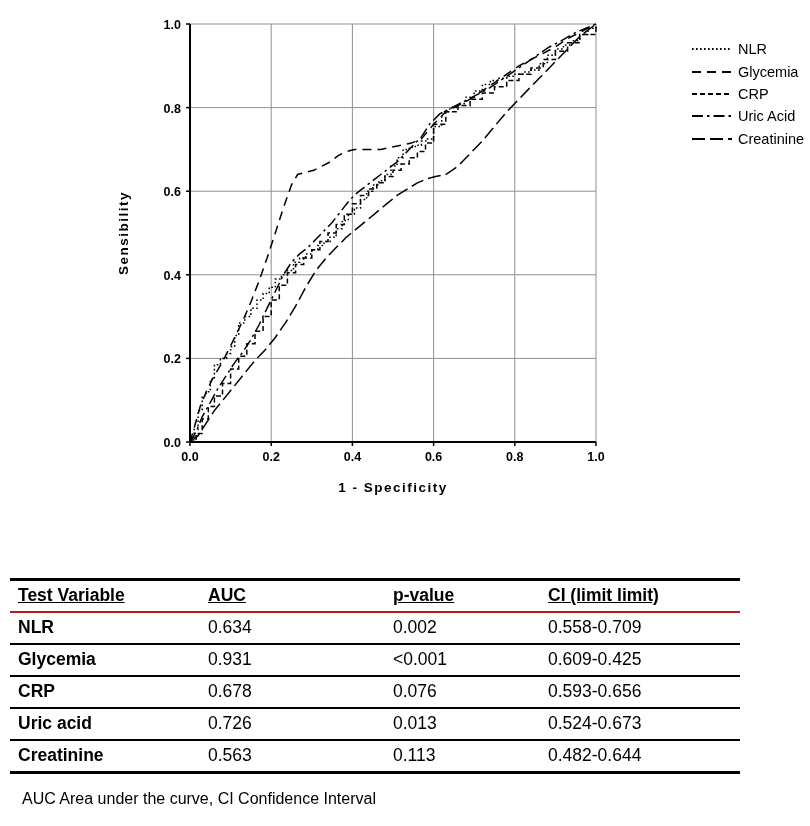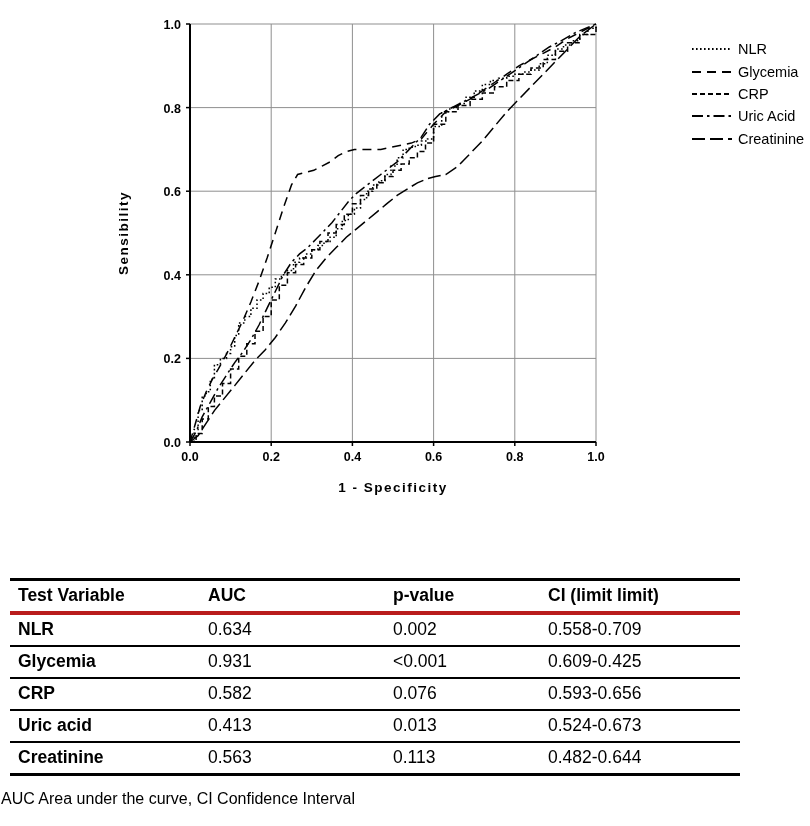--- a/index.html
+++ b/index.html
@@ -35,26 +35,26 @@
     font-size:17.5px;line-height:1.22;height:27px;
   }
   table.auc thead th{font-weight:bold;font-size:17.5px;}
   table.auc tbody td.var{font-weight:bold;}
   table.auc tbody td{font-weight:normal;}
   .col-var{width:190px;}
   .col-auc{width:185px;}
   .col-p{width:155px;}
   .col-ci{width:200px;}
 
-  table.auc thead tr{border-top:3px solid #000;border-bottom:4px solid #b91c1c;}
+  table.auc thead tr{border-top:3px solid #000;border-bottom:2px solid #b91c1c;text-decoration:underline;}
   table.auc tbody tr{border-bottom:2px solid #000;}
   table.auc tbody tr:last-child{border-bottom:3px solid #000;}
 
   .footnote{
-    position:absolute;left:1px;top:790px;font-size:16px;color:#000;white-space:nowrap;
+    position:absolute;left:22px;top:790px;font-size:16px;color:#000;white-space:nowrap;
   }
 </style>
 </head>
 <body>
 
 <div id="figure">
 
   <div class="chart-wrap">
 
 
@@ -172,27 +172,27 @@
             <td>0.558-0.709</td>
           </tr>
           <tr>
             <td class="var">Glycemia</td>
             <td>0.931</td>
             <td>&lt;0.001</td>
             <td>0.609-0.425</td>
           </tr>
           <tr>
             <td class="var">CRP</td>
-            <td>0.582</td>
+            <td>0.678</td>
             <td>0.076</td>
             <td>0.593-0.656</td>
           </tr>
           <tr>
             <td class="var">Uric acid</td>
-            <td>0.413</td>
+            <td>0.726</td>
             <td>0.013</td>
             <td>0.524-0.673</td>
           </tr>
           <tr>
             <td class="var">Creatinine</td>
             <td>0.563</td>
             <td>0.113</td>
             <td>0.482-0.644</td>
           </tr>
         </tbody>

